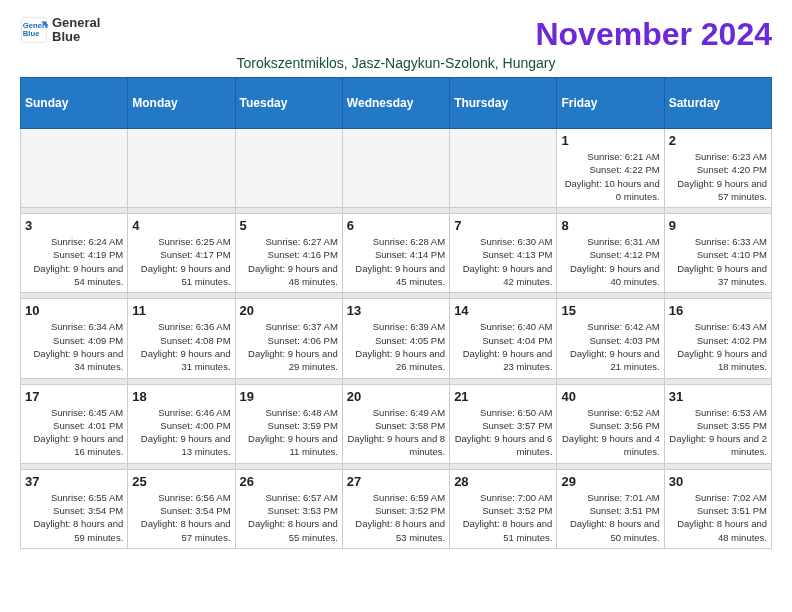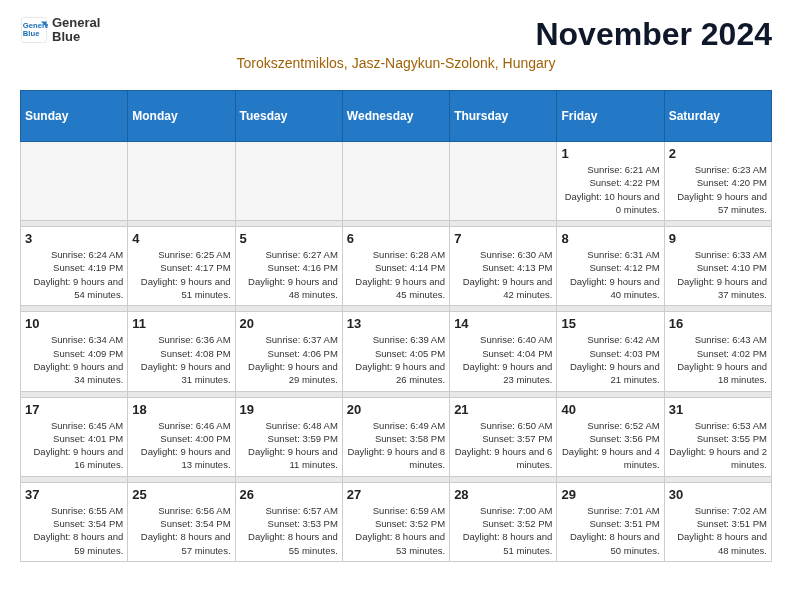--- a/index.html
+++ b/index.html
@@ -34,27 +34,27 @@
     .logo-icon {
       width: 28px;
       height: 28px;
     }
     .title-block {
       text-align: right;
     }
     .month-title {
       font-size: 32px;
       font-weight: bold;
-      color: #0f172a;
+      color: #6d28d9;
     }
     .subtitle {
       font-size: 14px;
-      color: #a16207;
+      color: #14532d;
       text-align: center;
-      margin-bottom: 19px;
+      margin-bottom: 6px;
     }
     .calendar-table {
       width: 100%;
       border-collapse: collapse;
       table-layout: fixed;
     }
     .calendar-table th {
       background: #2479c7;
       color: #fff;
       font-size: 12px;

